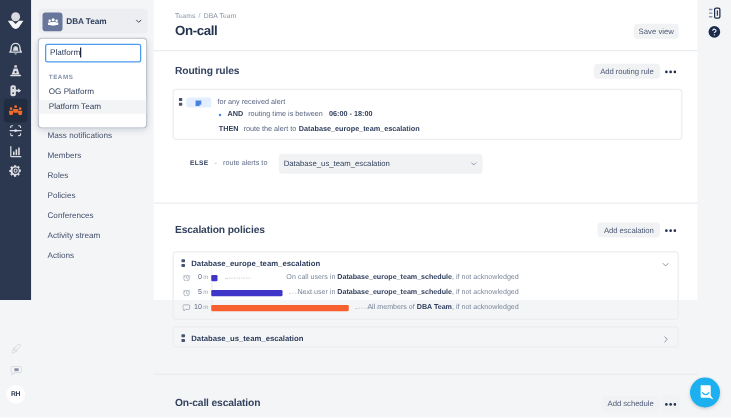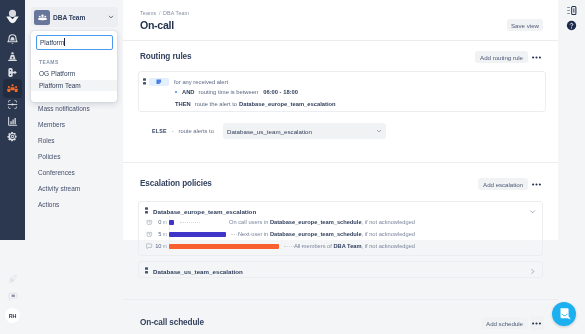--- a/index.html
+++ b/index.html
@@ -442,21 +442,21 @@
               <svg width="6" height="6" viewBox="0 0 24 24" fill="none" stroke="#6b7a99" stroke-width="2.4" stroke-linecap="round" stroke-linejoin="round">
                   <path d="M5 9 12 16 19 9"></path>
                 </svg>
             </span>
           </span>
         </div>
       </div>
 
       <div class="card" style="top:263px;height:41px">
         <div class="card-head" style="top:15px">
-          <div class="card-title">On-call schedule</div>
+          <div class="card-title">On-call escalation</div>
           <div class="card-actions">
             <div class="btn">Add schedule</div>
             <div class="kebab hovered">
                 <svg width="9" height="9" viewBox="0 0 18 18">
                   <circle cx="2.2" cy="9" r="2.1" fill="#212f4d"></circle>
                   <circle cx="9" cy="9" r="2.1" fill="#212f4d"></circle>
                   <circle cx="15.8" cy="9" r="2.1" fill="#212f4d"></circle>
                 </svg>
               </div>
           </div>

